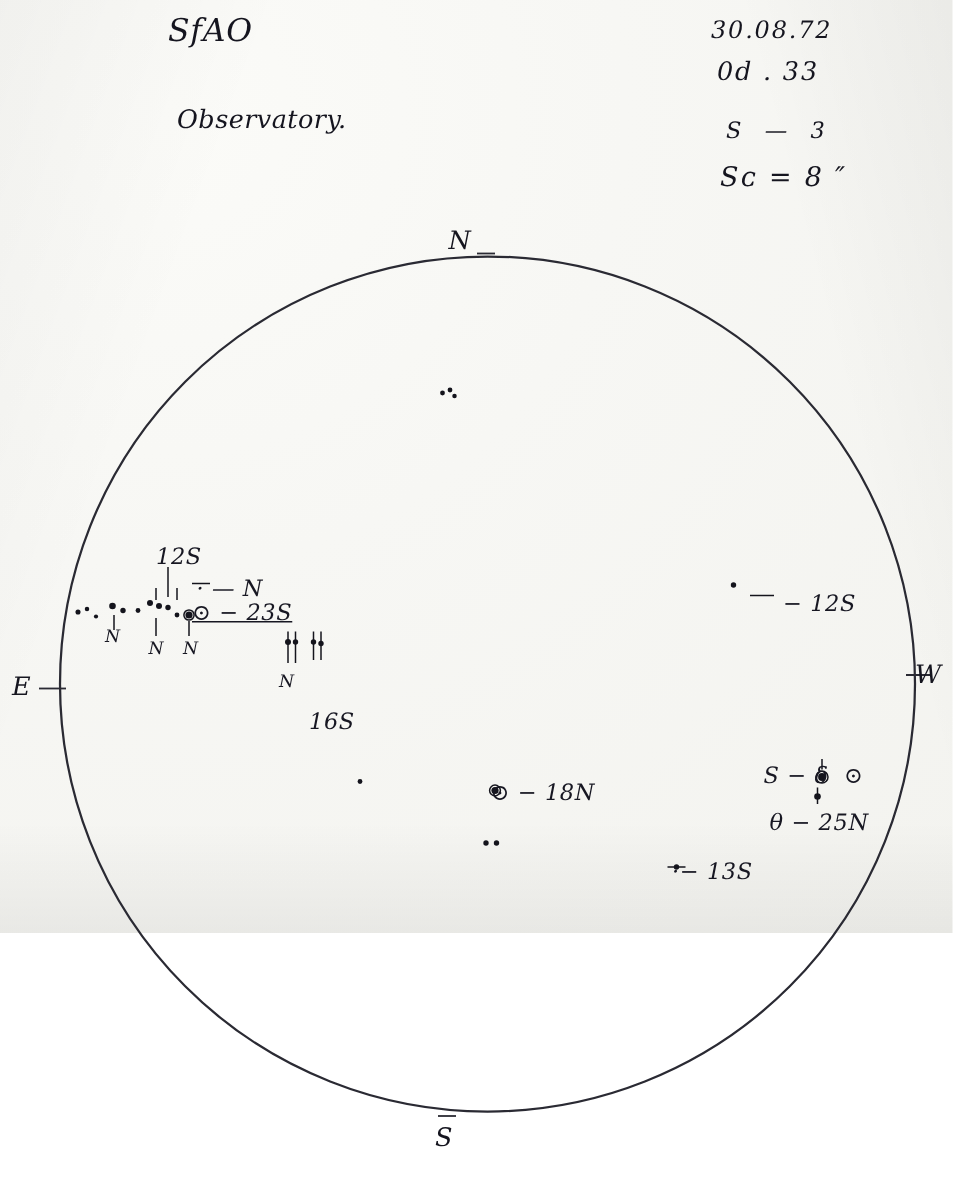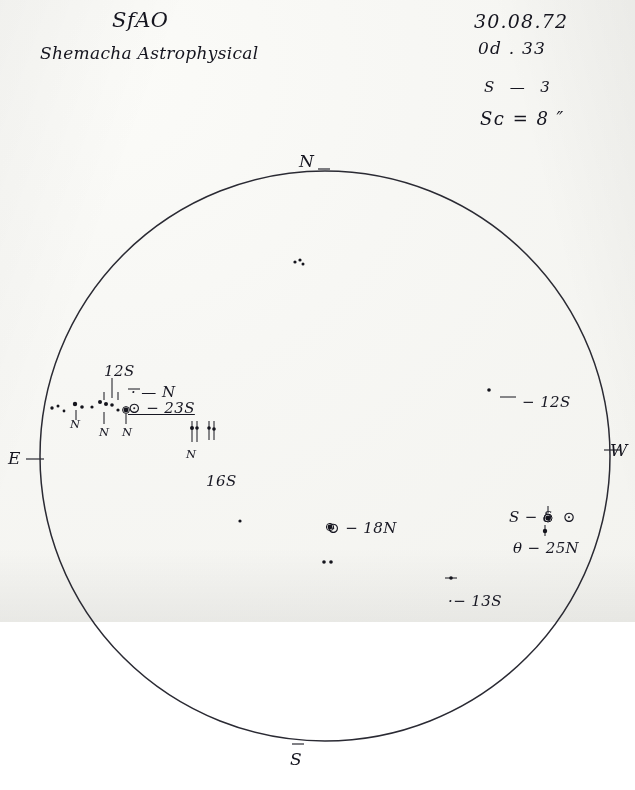--- a/index.html
+++ b/index.html
@@ -50,21 +50,21 @@
     font-size: 17px;
     letter-spacing: 0.3px;
   }
   #title-line2 {
     left: 118px; top: 70px;
     font-size: 17px;
     letter-spacing: 0.3px;
   }
   #obs-date {
     left: 474px; top: 10px;
-    font-size: 19px;
+    font-size: 16px;
     letter-spacing: 1.2px;
   }
   #obs-time {
     left: 478px; top: 38px;
     font-size: 17px;
     letter-spacing: 1.2px;
   }
   #seeing {
     left: 484px; top: 78px;
     font-size: 15px;
@@ -100,31 +100,31 @@
   #lbl-23s       { left: 128px; top: 399px; text-decoration: underline; }
   #lbl-16s       { left: 206px; top: 472px; }
   #lbl-n-16s     { left: 186px; top: 447px; }
   #lbl-n-a       { left: 70px;  top: 417px; }
   #lbl-n-b       { left: 99px;  top: 425px; }
   #lbl-n-c       { left: 122px; top: 425px; }
   #lbl-12s-right { left: 522px; top: 393px; }
   #lbl-18n       { left: 327px; top: 519px; }
   #lbl-s-delta   { left: 509px; top: 508px; }
   #lbl-25n       { left: 513px; top: 539px; }
-  #lbl-13s       { left: 448px; top: 572px; margin-top: 20px; }
+  #lbl-13s       { left: 448px; top: 572px; }
 </style>
 </head>
 <body>
 
 <div id="sheet">
 
   <div class="paper-shade"></div>
 
   <div class="abs hand" id="title-sfao">SfAO</div>
-  <div class="abs hand" id="title-line1">Shemacha Astrophysical</div>
+  <div class="abs hand" id="title-line2">Observatory.</div>
 
   <div class="abs hand" id="obs-date">30.08.72</div>
   <div class="abs hand" id="obs-time">0d . 33</div>
   <div class="abs hand" id="seeing">S  —  3</div>
   <div class="abs hand" id="scale">Sᴄ = 8 ″</div>
 
   <svg id="disk-wrap" viewBox="0 0 635 790" width="635" height="790" aria-hidden="true">
 
     <circle cx="325" cy="456" r="285" fill="none" stroke="#2a2a33" stroke-width="1.5"></circle>
 

